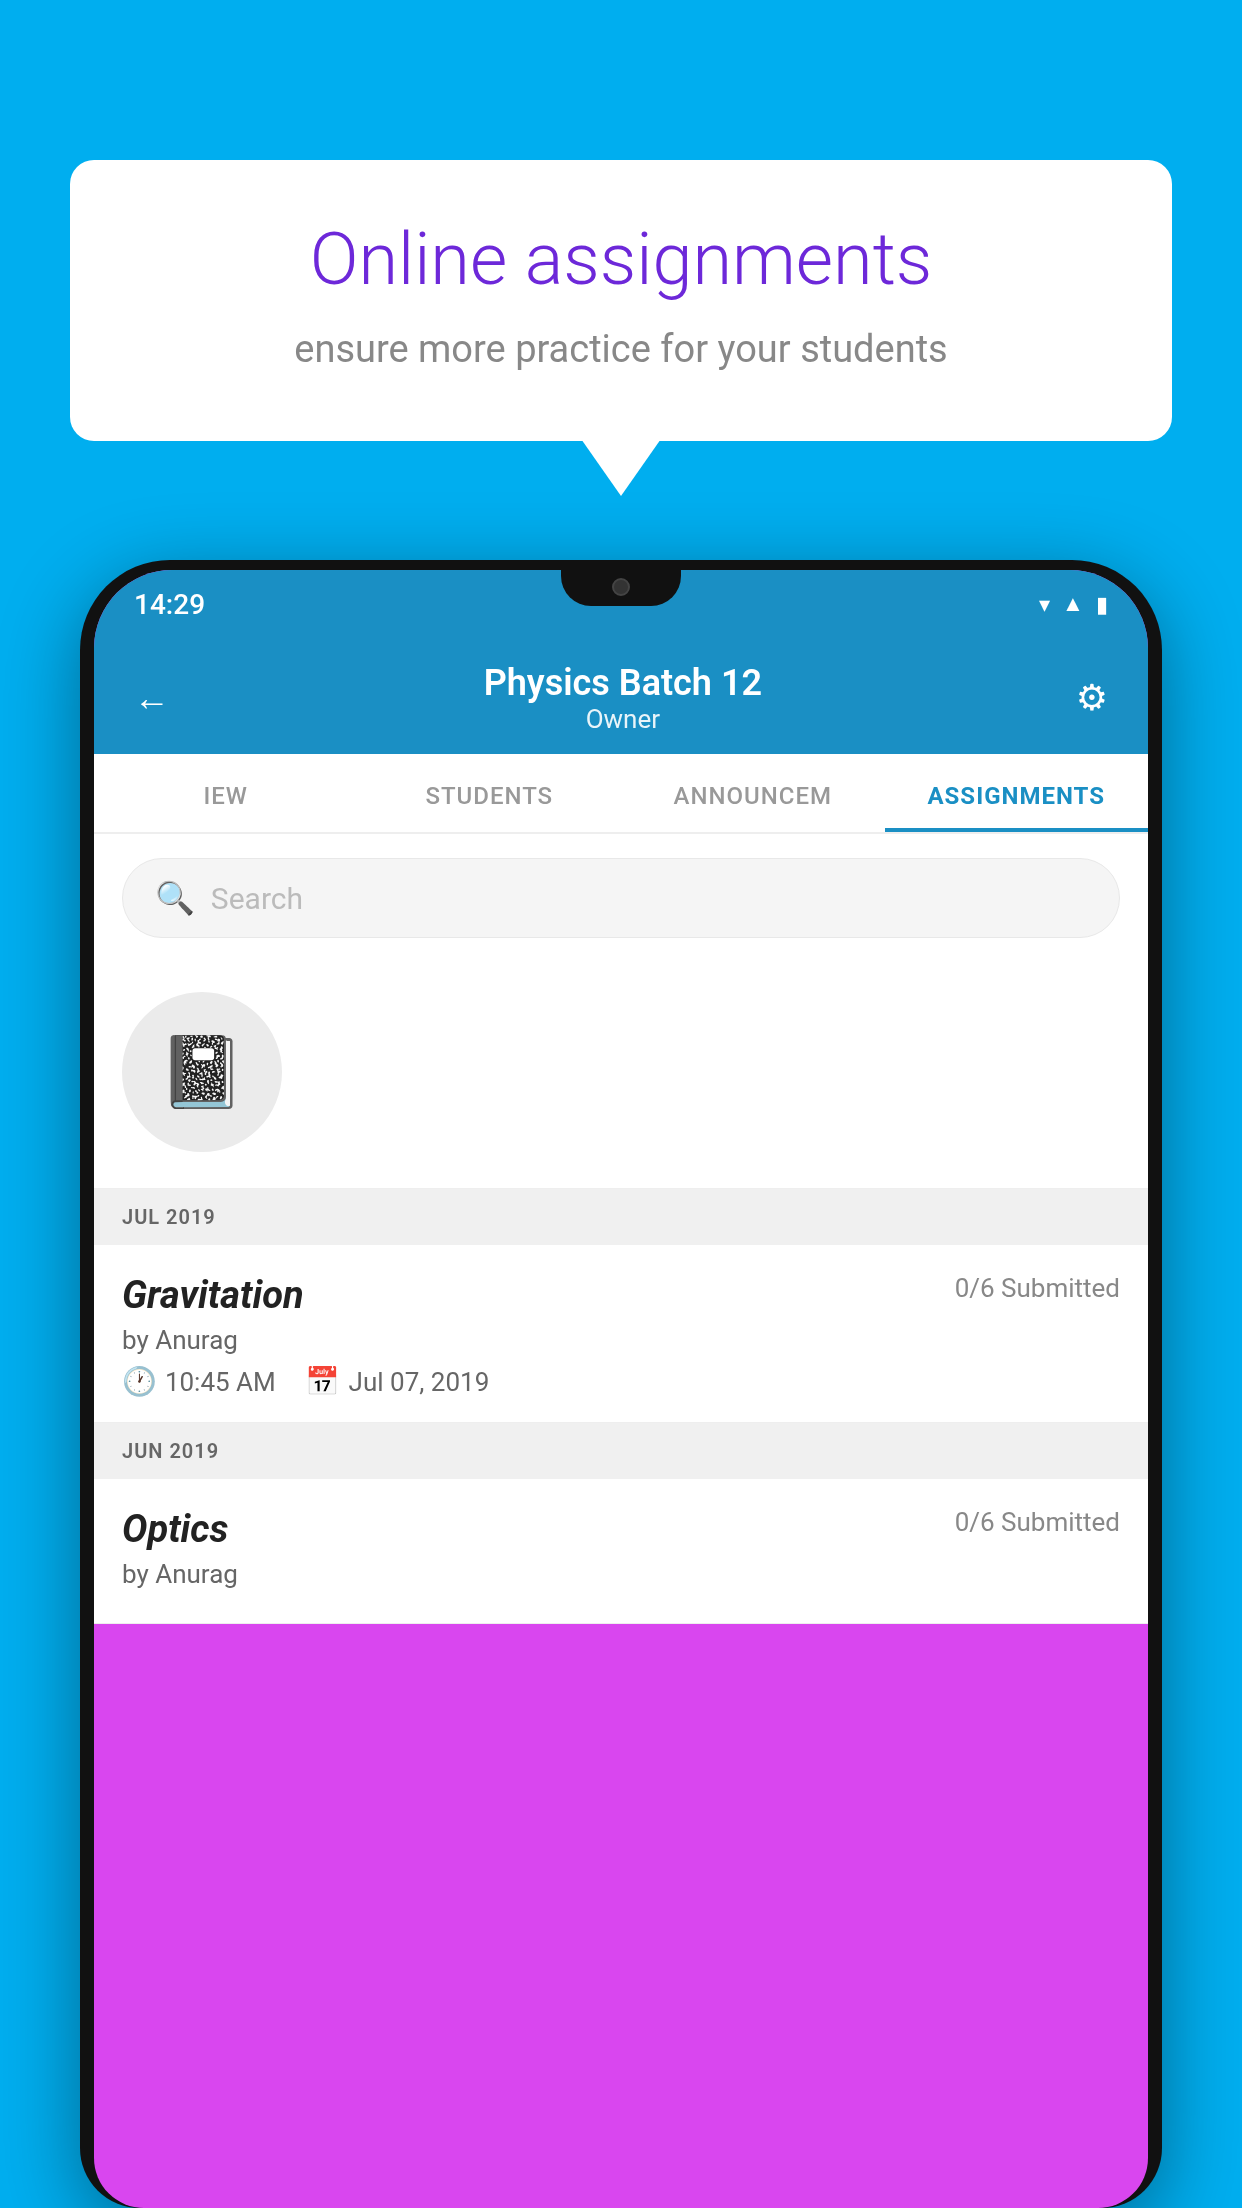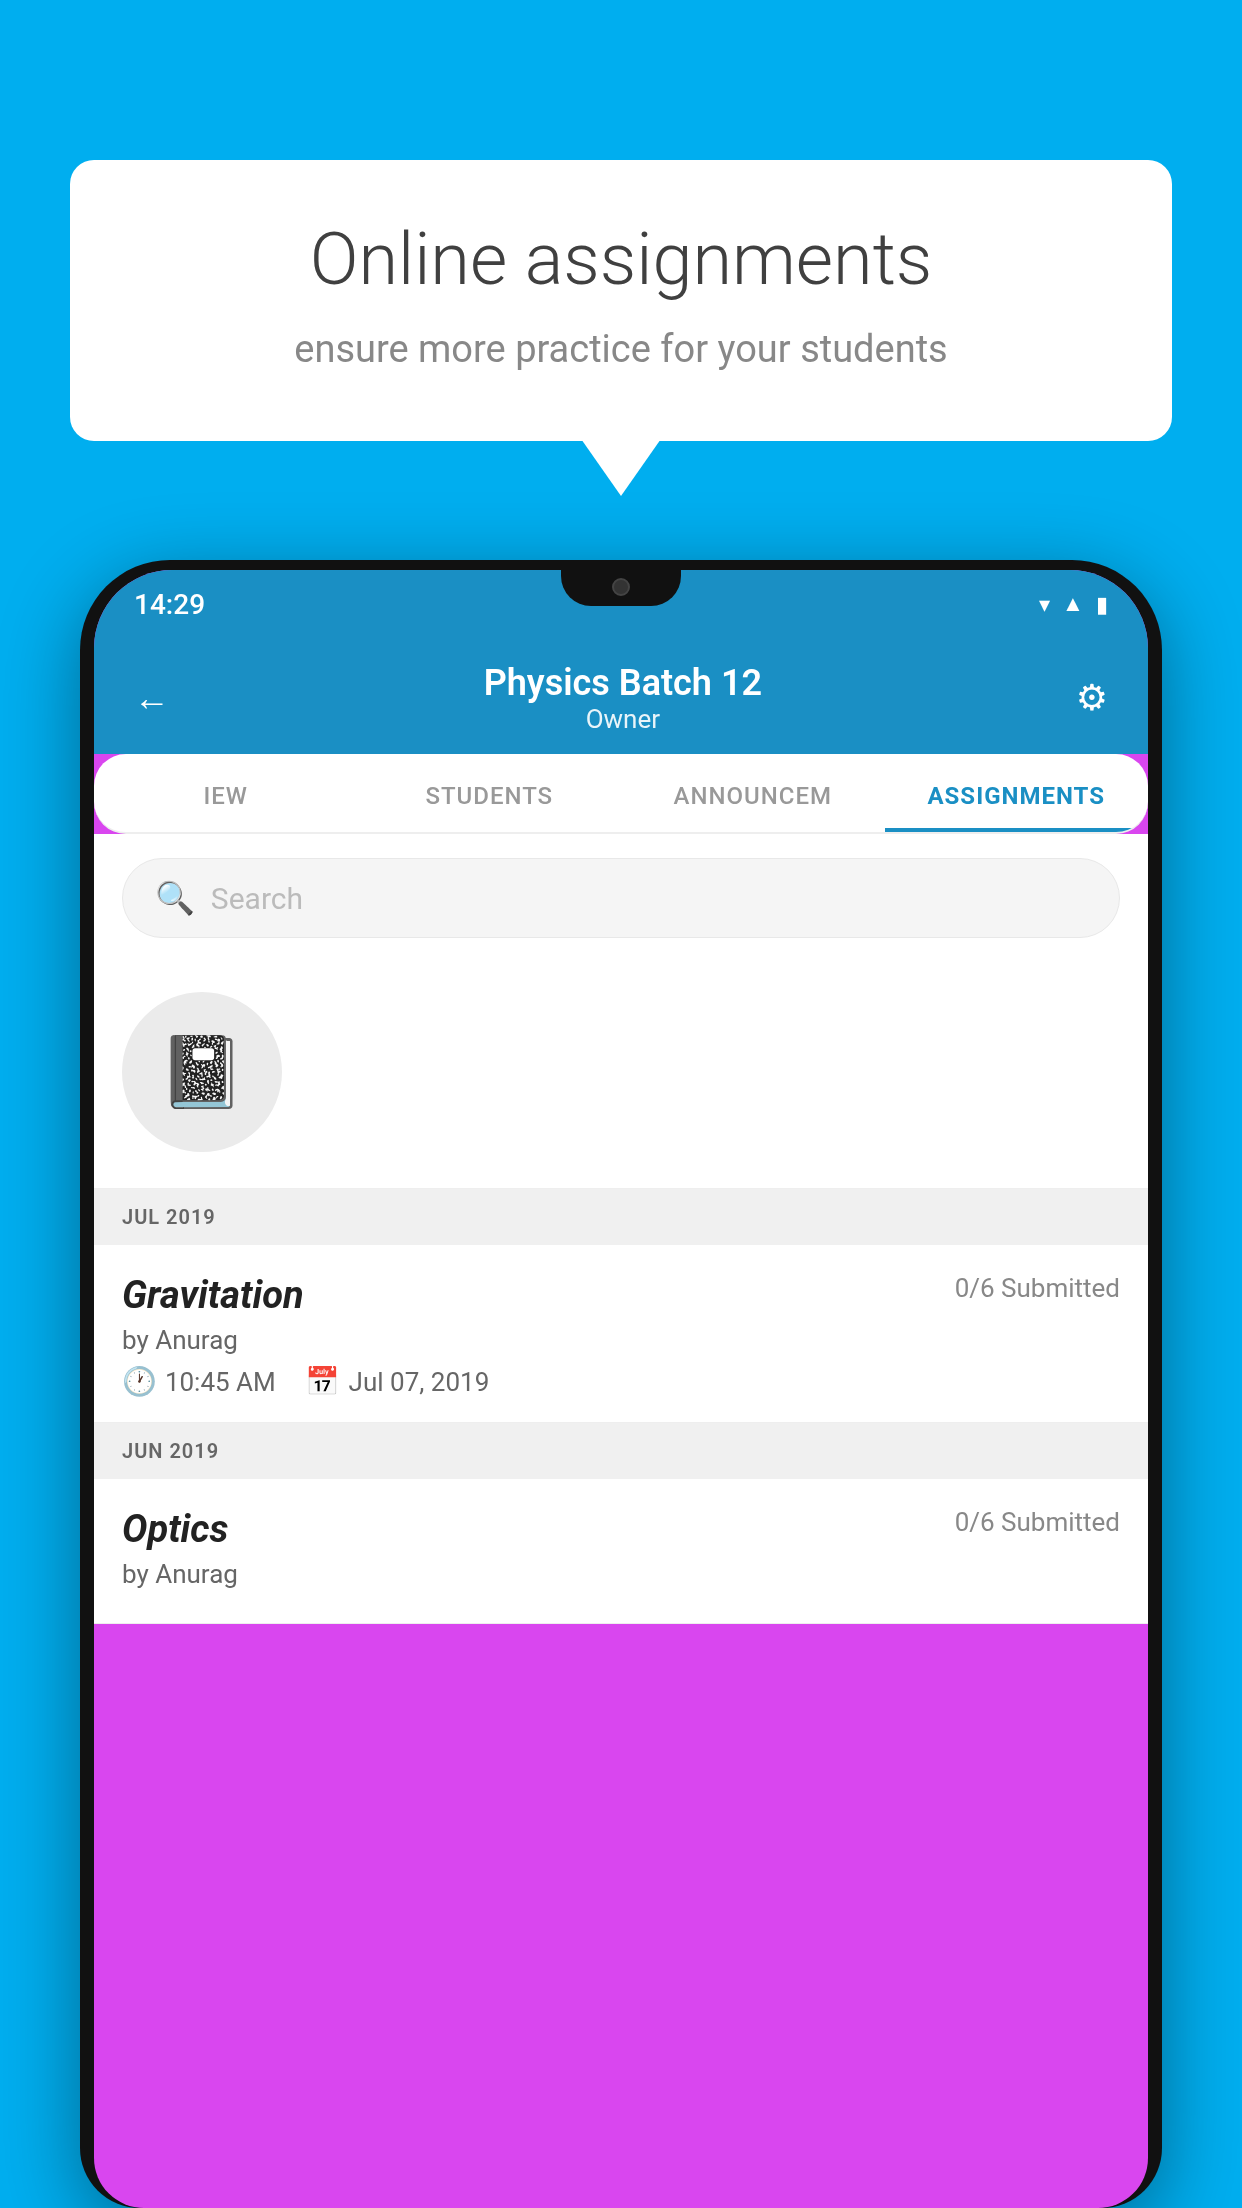--- a/index.html
+++ b/index.html
@@ -37,21 +37,21 @@
       width: 0;
       height: 0;
       border-left: 42px solid transparent;
       border-right: 42px solid transparent;
       border-top: 60px solid white;
     }
 
     .speech-bubble-title {
       font-size: 72px;
       font-weight: 300;
-      color: #404040;
+      color: #6d28d9;
       text-align: center;
       line-height: 1.1;
       margin-bottom: 28px;
     }
 
     .speech-bubble-subtitle {
       font-size: 38px;
       color: #888;
       text-align: center;
       font-weight: 400;
@@ -168,21 +168,20 @@
       color: white;
       font-size: 36px;
     }
 
     
     .tabs-bar {
       background: white;
       display: flex;
       border-bottom: 2px solid #eee;
       overflow: hidden;
-      border-radius: 32px;
     }
 
     .tab-item {
       flex: 1;
       padding: 28px 10px 22px;
       text-align: center;
       font-size: 24px;
       font-weight: 500;
       color: #999;
       letter-spacing: 1px;

